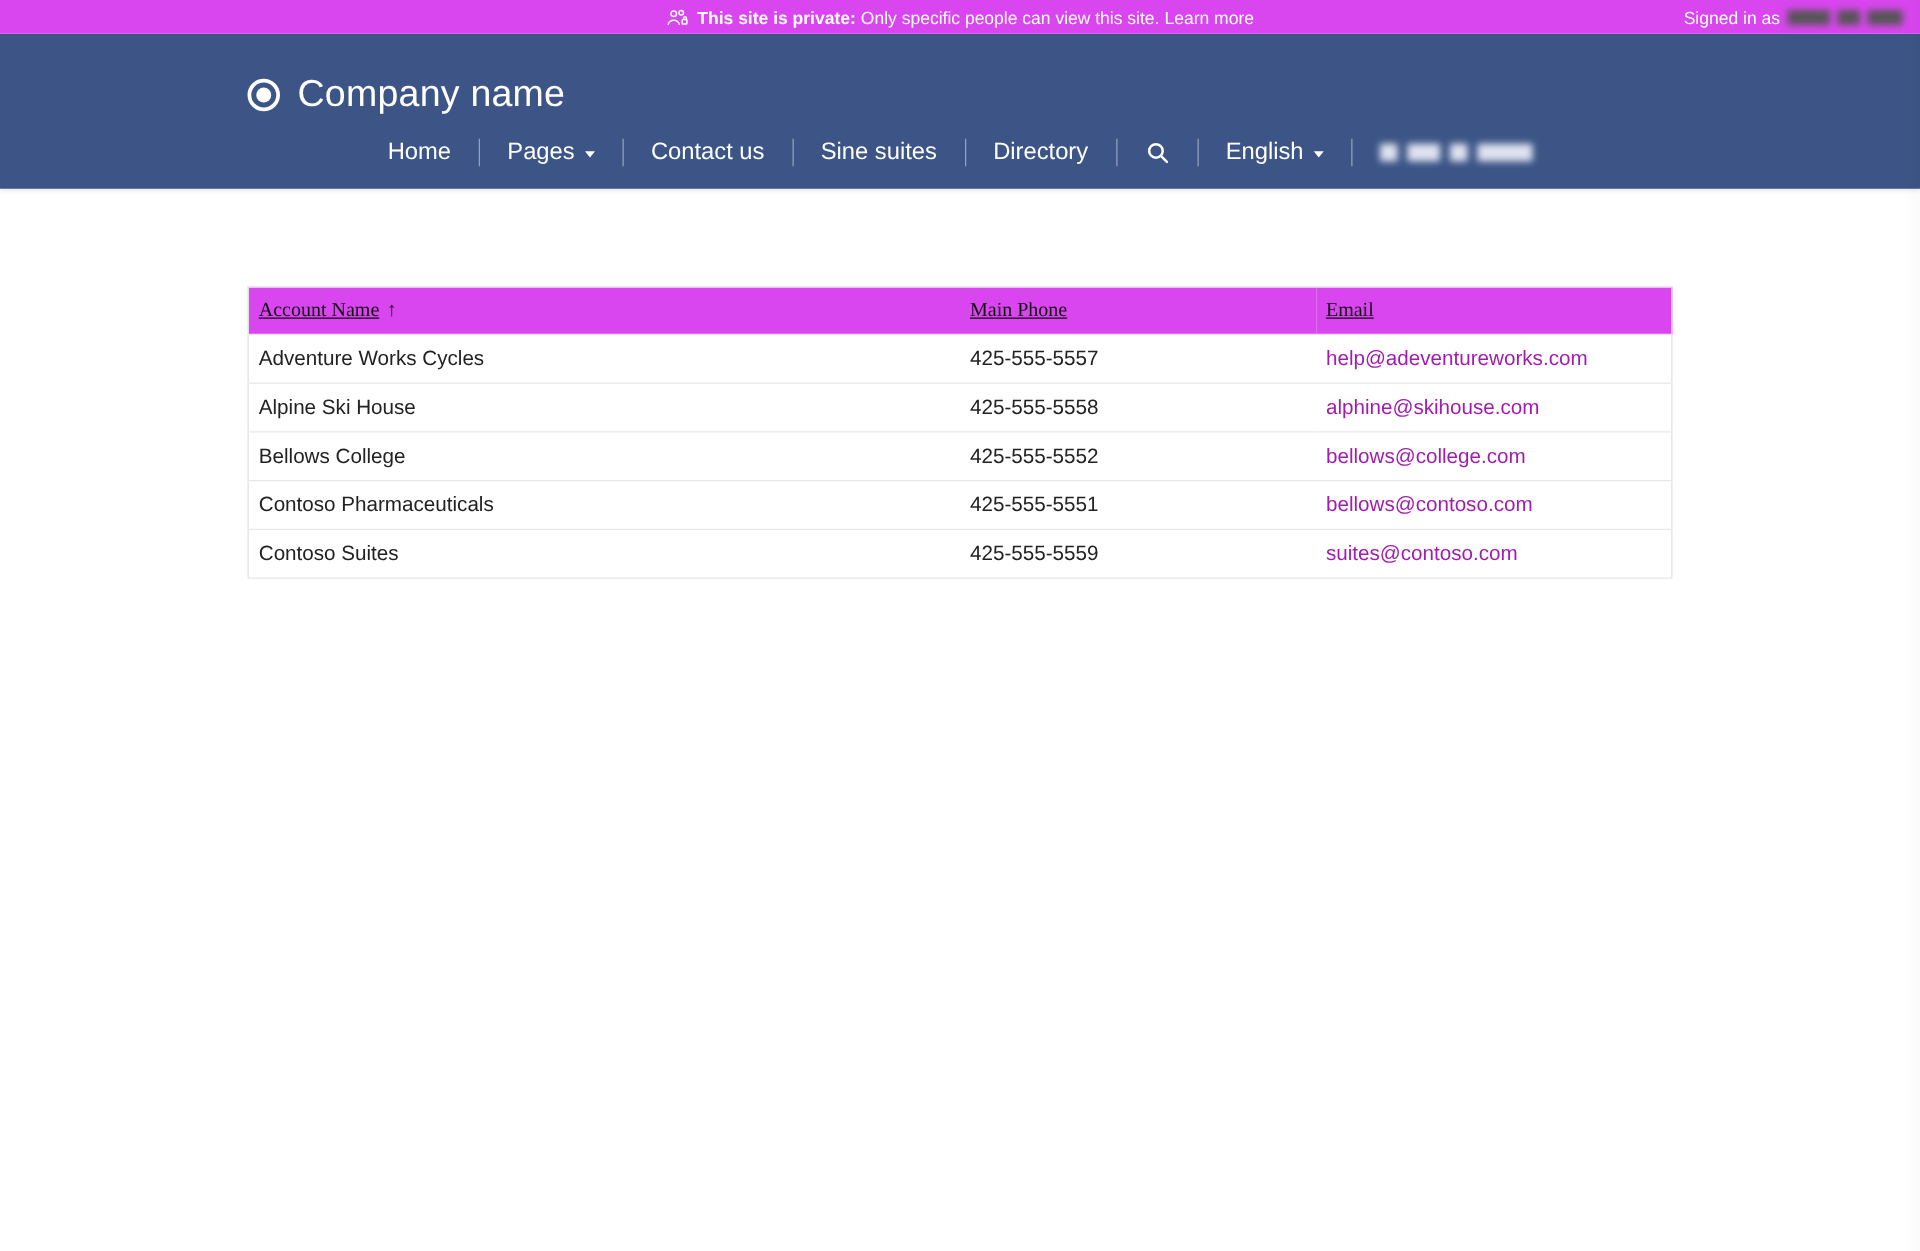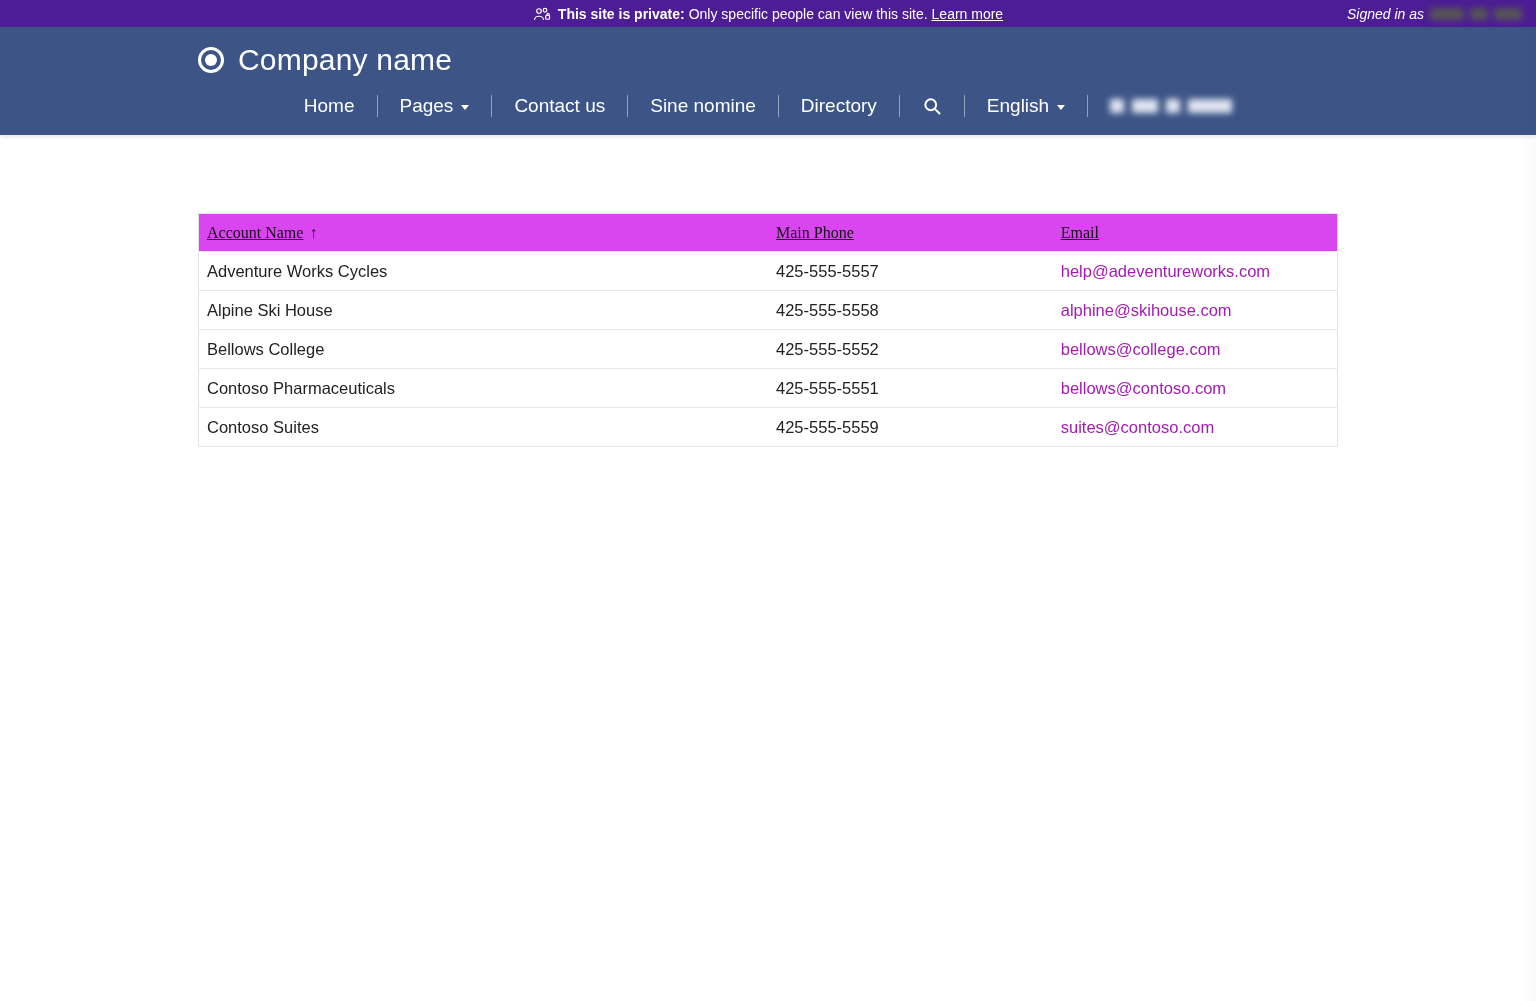--- a/index.html
+++ b/index.html
@@ -1,54 +1,53 @@
 <!DOCTYPE html>
 <html><head>
 <meta charset="utf-8">
 <style>
   * { box-sizing: border-box; margin: 0; padding: 0; }
   html, body { width: 100%; height: 100%; font-family: "Segoe UI", Arial, sans-serif; font-size: 16px; color: #222; }
   body { background: #fff; }
 
   
   .private-banner {
-    background: #4c1d95;
+    background: #d946ef;
     color: #fff;
     height: 27px;
     display: flex;
     align-items: center;
     justify-content: center;
     font-size: 14px;
     position: relative;
   }
   .private-banner .banner-center { display: flex; align-items: center; gap: 4px; }
   .private-banner .banner-icon { display: inline-flex; align-items: center; margin-right: 3px; }
   .private-banner .banner-bold { font-weight: 700; }
-  .private-banner .banner-link { color: #fff; text-decoration: underline; cursor: pointer; }
+  .private-banner .banner-link { color: #fff; cursor: pointer; }
   .private-banner .banner-right {
     position: absolute;
     right: 14px;
     top: 0;
     height: 100%;
     display: flex;
     align-items: center;
     font-size: 14px;
     gap: 6px;
-    font-style: italic;
   }
   .blurred { filter: blur(3px); background: #555; color: #555; padding: 0 4px; border-radius: 1px; height: 12px; display: inline-block; }
   .blurred.short { width: 34px; }
   .blurred.tiny { width: 18px; }
   .blurred.med { width: 28px; }
 
   
   .site-header {
     background: #3c5586;
     color: #fff;
-    padding: 0 0 0 0;
+    padding: 16px 0 0 0;
     box-shadow: 0 2px 4px rgba(0,0,0,0.1);
   }
   .header-inner {
     max-width: 1180px;
     margin: 0 auto;
     padding: 16px 20px 0 20px;
   }
   .brand-row { display: flex; align-items: center; gap: 14px; padding-bottom: 14px; }
   .brand-logo {
     width: 26px; height: 26px;
@@ -193,21 +192,21 @@
         <li class="nav-item">
           <span>Pages</span>
           <span class="caret"></span>
         </li>
         <li class="nav-divider"></li>
         <li class="nav-item">
             <span>Contact us</span>
           </li>
         <li class="nav-divider"></li>
         <li class="nav-item">
-            <span>Sine nomine</span>
+            <span>Sine suites</span>
           </li>
         <li class="nav-divider"></li>
         <li class="nav-item">
             <span>Directory</span>
           </li>
         <li class="nav-divider"></li>
         <li class="nav-item">
           <span>
             <svg width="20" height="20" viewBox="0 0 24 24" fill="none" stroke="#fff" stroke-width="2.4" stroke-linecap="round">
               <circle cx="10.5" cy="10.5" r="6.5"></circle>

